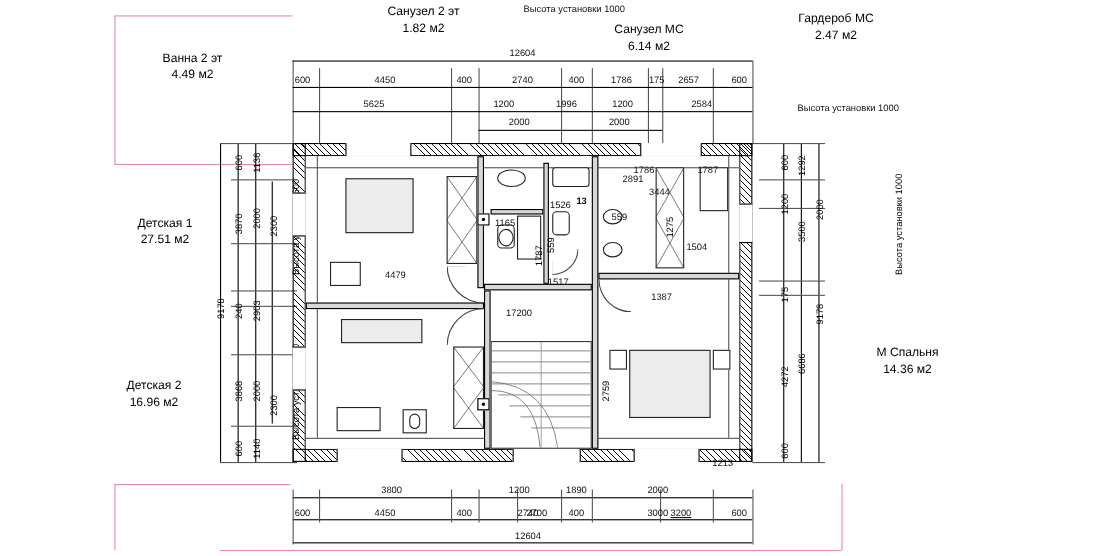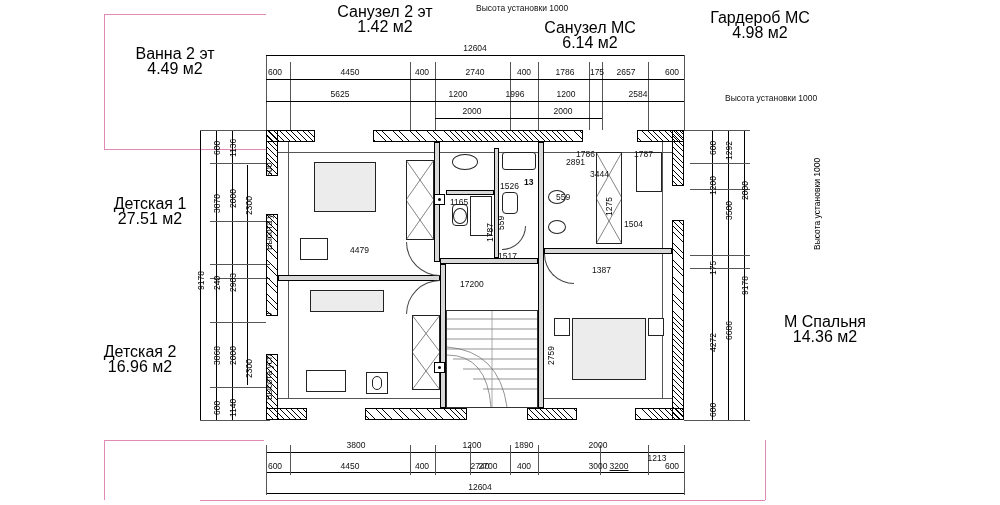--- a/index.html
+++ b/index.html
@@ -2,21 +2,21 @@
 <html><head>
 <meta charset="utf-8">
 <style>
   html,body{margin:0;padding:0;background:#ffffff;}
   body{width:1000px;height:505px;position:relative;overflow:hidden;
        font-family:"Liberation Sans", sans-serif; color:#000;}
   .abs{position:absolute;}
   .dim{font-size:8.5px;line-height:9px;white-space:nowrap;color:#111;}
   .dim.c{text-align:center;}
   .vtxt{font-size:8.5px;white-space:nowrap;transform-origin:0 0;}
-  .room{font-size:16px;line-height:15px;text-align:center;white-space:nowrap;}
+  .room{font-size:11px;line-height:15px;text-align:center;white-space:nowrap;}
   .hline{position:absolute;background:#000;height:1px;}
   .vline{position:absolute;background:#000;width:1px;}
   .thin{background:#555;}
   .pink{background:#e28ab5;}
   .pinkv{background:#e28ab5;}
   .wall{position:absolute;background:
      repeating-linear-gradient(45deg,#000 0 0.6px,transparent 0.6px 4px);
      border:1px solid #000;box-sizing:border-box;}
   .inwall{position:absolute;background:#d8d8d8;border:1px solid #000;box-sizing:border-box;}
   .furn{position:absolute;border:1px solid #222;box-sizing:border-box;background:#fff;}
@@ -30,29 +30,29 @@
 </style>
 </head>
 <body>
 
 <div class="abs room" style="left:120px;top:46px;width:110px;">
   <div>Ванна 2 эт</div>
   <div>4.49 м2</div>
 </div>
 <div class="abs room" style="left:330px;top:4px;width:110px;">
   <div>Санузел 2 эт</div>
-  <div>1.42 м2</div>
+  <div>1.82 м2</div>
 </div>
 <div class="abs room" style="left:530px;top:20px;width:120px;">
   <div>Санузел МС</div>
   <div>6.14 м2</div>
 </div>
 <div class="abs room" style="left:700px;top:10px;width:120px;">
   <div>Гардероб МС</div>
-  <div>4.98 м2</div>
+  <div>2.47 м2</div>
 </div>
 <div class="abs room" style="left:90px;top:196px;width:120px;">
   <div>Детская 1</div>
   <div>27.51 м2</div>
 </div>
 <div class="abs room" style="left:80px;top:344px;width:120px;">
   <div>Детская 2</div>
   <div>16.96 м2</div>
 </div>
 <div class="abs room" style="left:765px;top:314px;width:120px;">
@@ -231,21 +231,21 @@
 <div class="vline thin" style="left:510px;top:445px;height:30px;"></div>
 <div class="vline thin" style="left:538px;top:445px;height:30px;"></div>
 <div class="vline thin" style="left:600px;top:445px;height:30px;"></div>
 <div class="vline thin" style="left:648px;top:445px;height:30px;"></div>
 <div class="vline thin" style="left:684px;top:445px;height:50px;"></div>
 
 <div class="abs dim c" style="left:336px;top:441px;width:40px;">3800</div>
 <div class="abs dim c" style="left:452px;top:441px;width:40px;">1200</div>
 <div class="abs dim c" style="left:504px;top:441px;width:40px;">1890</div>
 <div class="abs dim c" style="left:578px;top:441px;width:40px;">2000</div>
-<div class="abs dim c" style="left:637px;top:454px;width:40px;">1213</div>
+<div class="abs dim c" style="left:637px;top:417px;width:40px;">1213</div>
 
 <div class="abs dim c" style="left:258px;top:462px;width:34px;">600</div>
 <div class="abs dim c" style="left:330px;top:462px;width:40px;">4450</div>
 <div class="abs dim c" style="left:405px;top:462px;width:34px;">400</div>
 <div class="abs dim c" style="left:460px;top:462px;width:40px;">2740</div>
 <div class="abs dim c" style="left:468px;top:462px;width:40px;">2700</div>
 <div class="abs dim c" style="left:508px;top:462px;width:32px;">400</div>
 <div class="abs dim c" style="left:578px;top:462px;width:40px;">3000</div>
 <div class="abs dim c" style="left:599px;top:462px;width:40px;text-decoration:underline;">3200</div>
 <div class="abs dim c" style="left:654px;top:462px;width:36px;">600</div>

